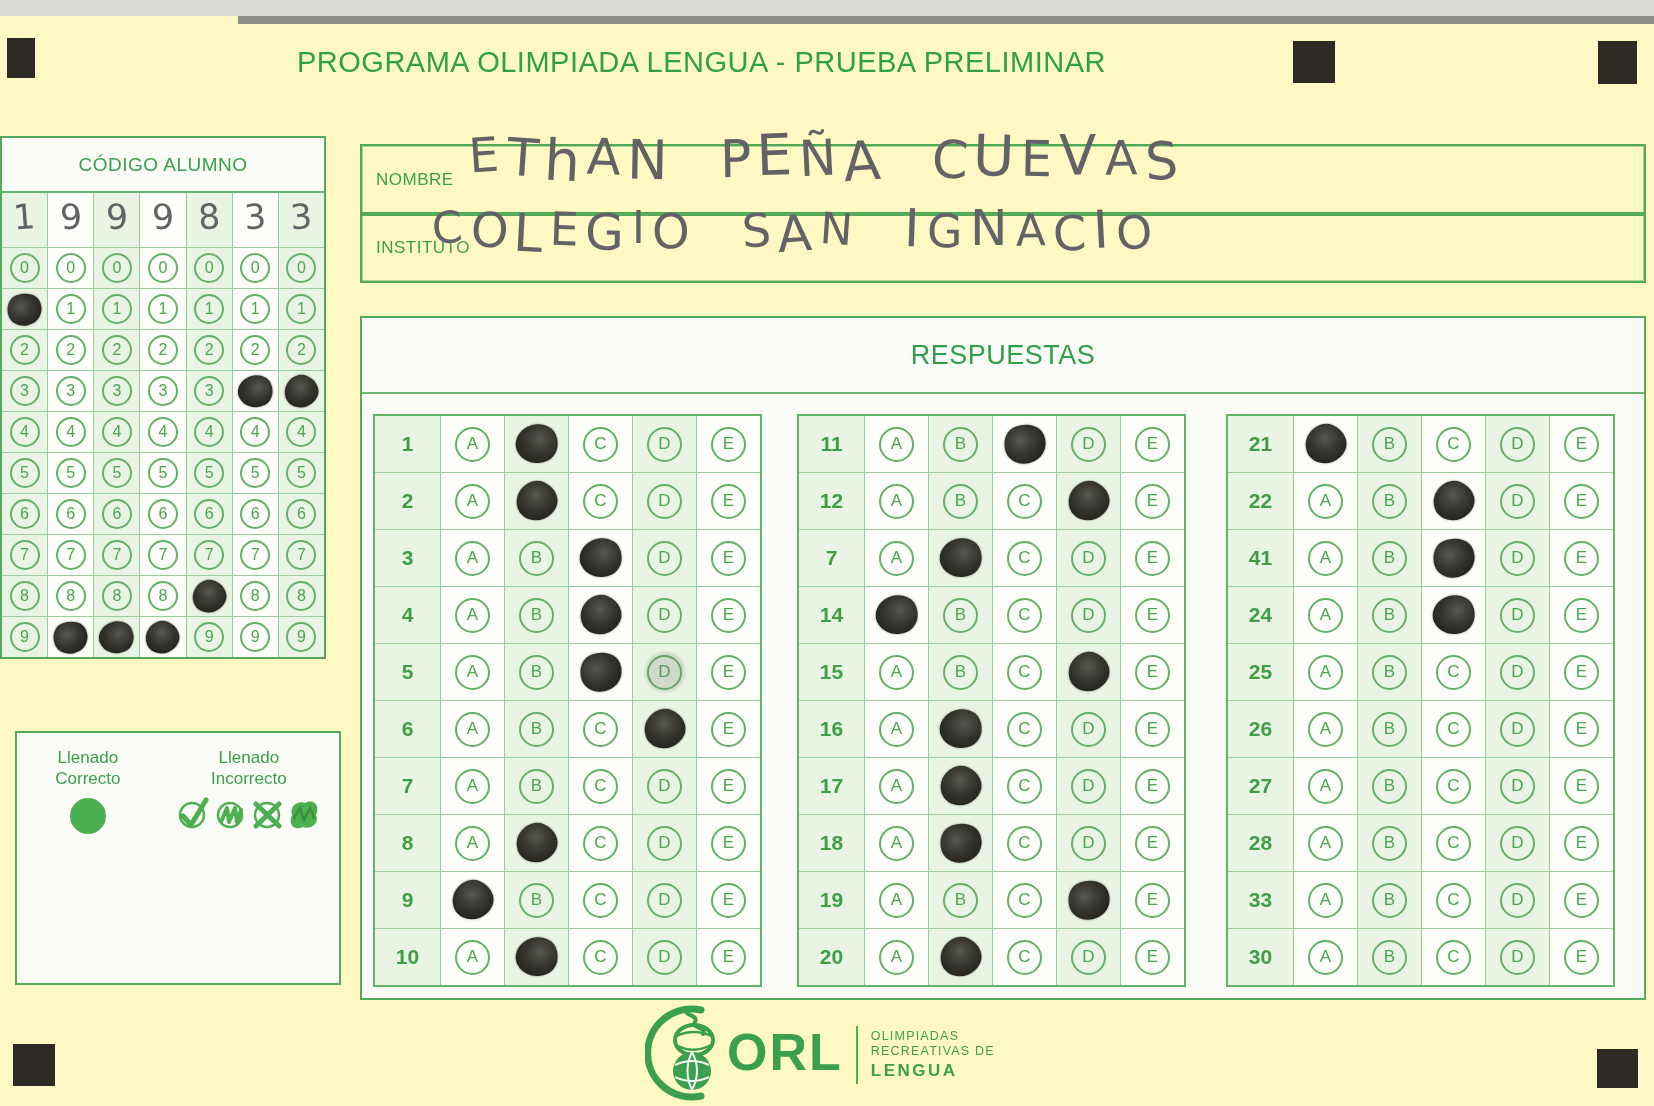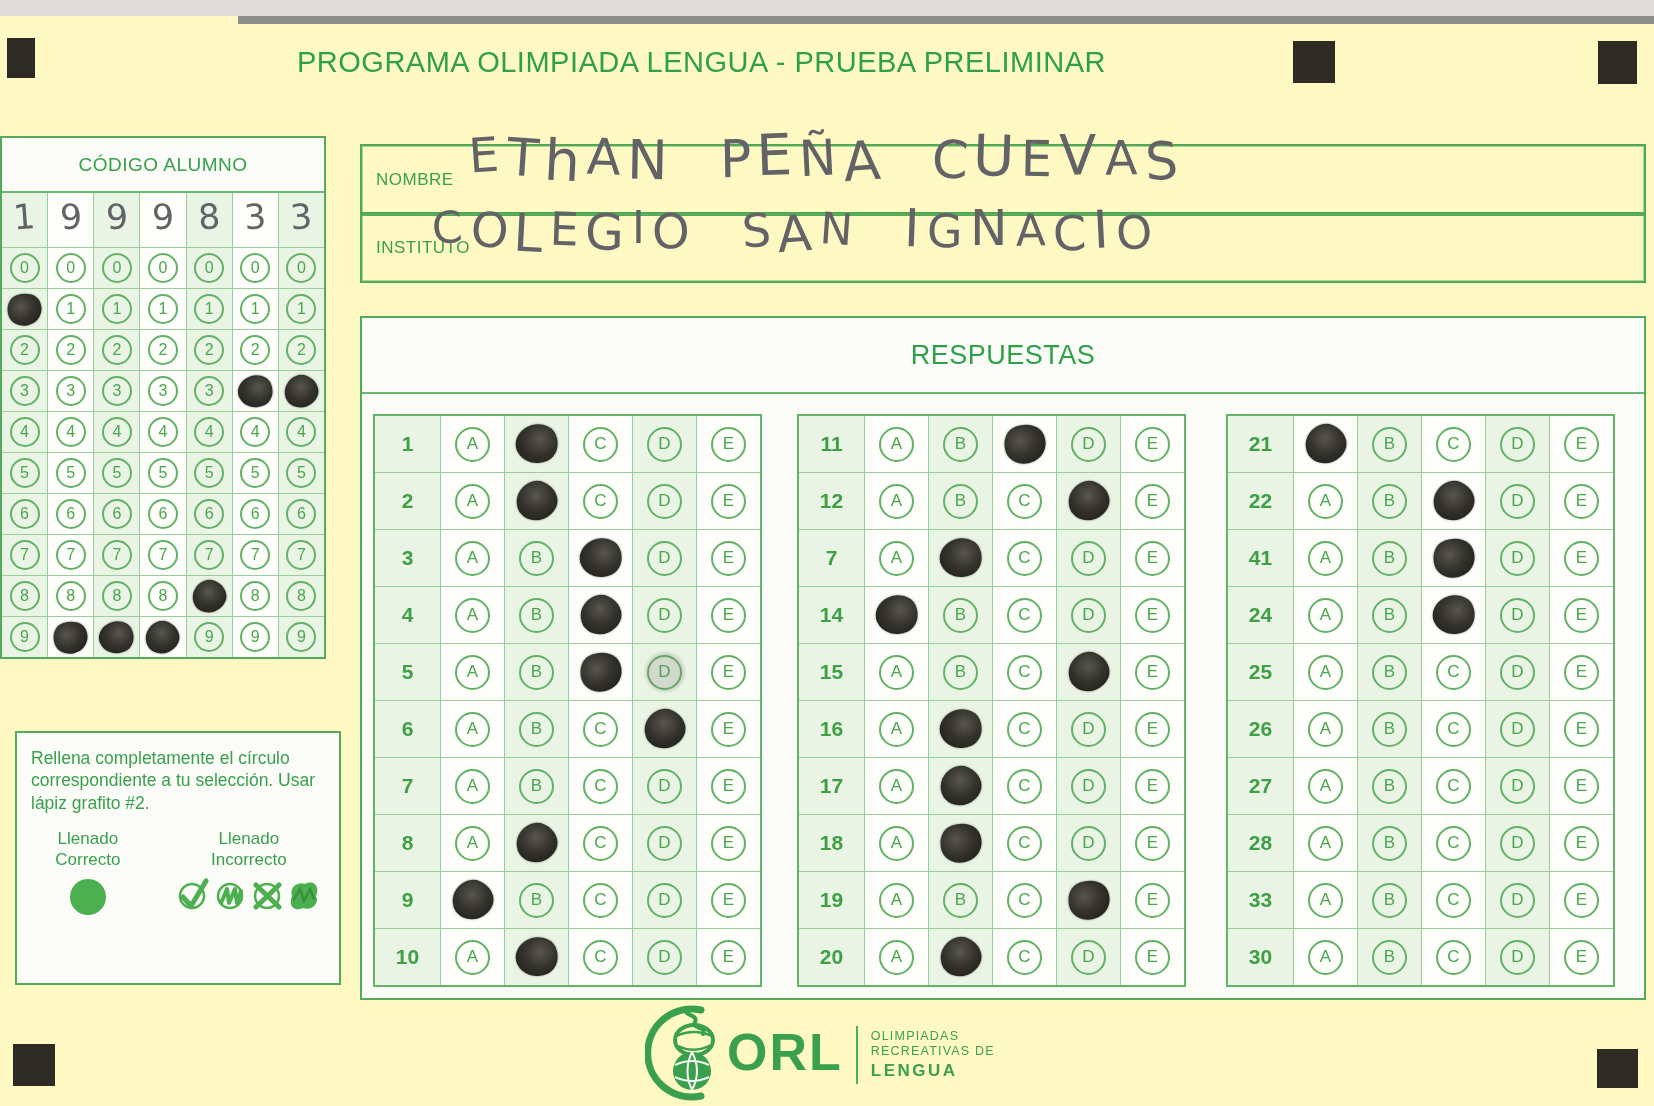--- a/index.html
+++ b/index.html
@@ -914,21 +914,20 @@
             <span class="bubble">D</span>
           </div>
           <div class="qcell">
             <span class="bubble">E</span>
           </div>
         </div>
       </div>
   </section>
 
   <section class="panel instr">
-    <div class="instr-body">Rellena completamente el círculo correspondiente a tu selección. Usar lápiz grafito #2.</div>
     <div class="examples">
       <div class="ex-col left">
         <div>Llenado</div>
         <div>Correcto</div>
         <div class="dot"></div>
       </div>
       <div class="ex-col right">
         <div>Llenado</div>
         <div>Incorrecto</div>
         <div class="icon-row">

